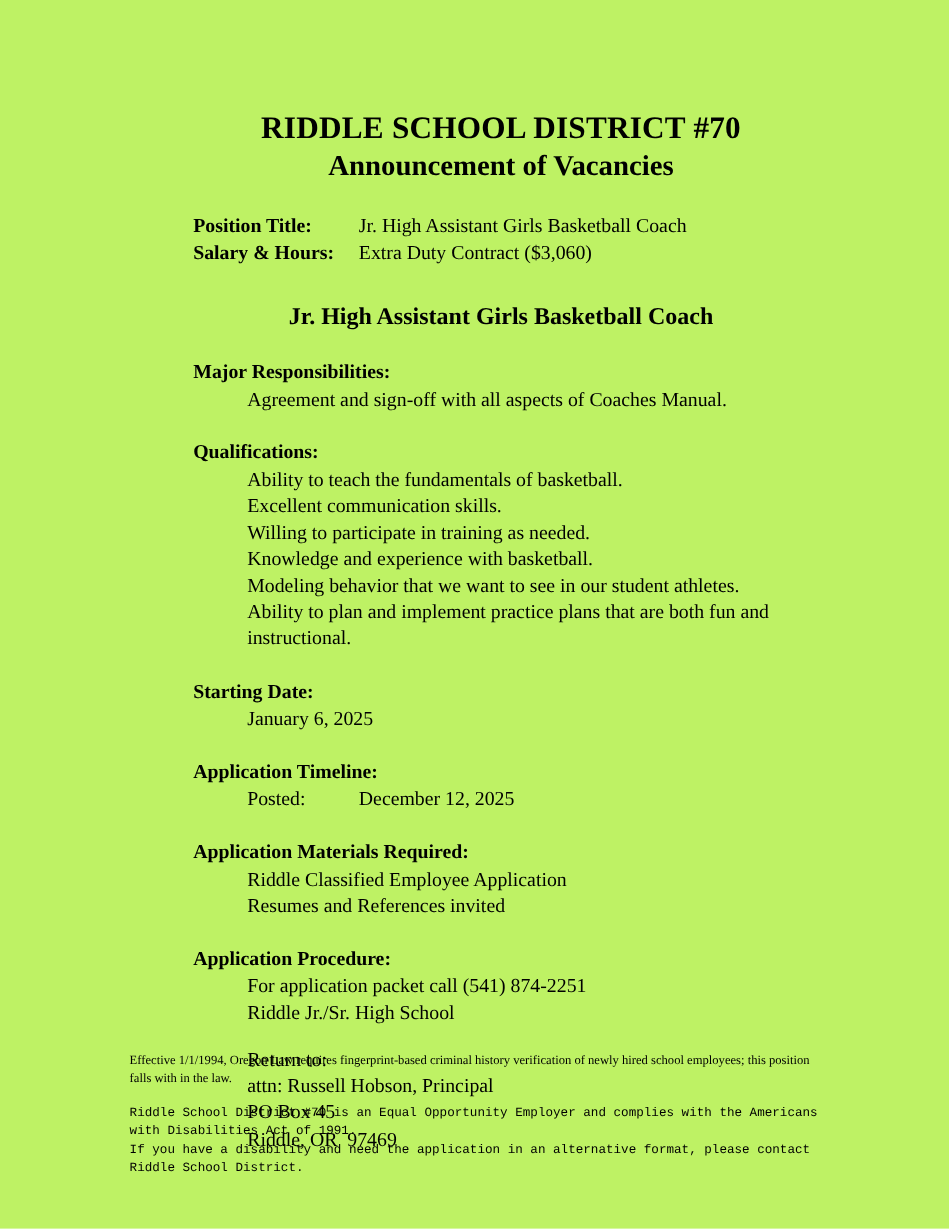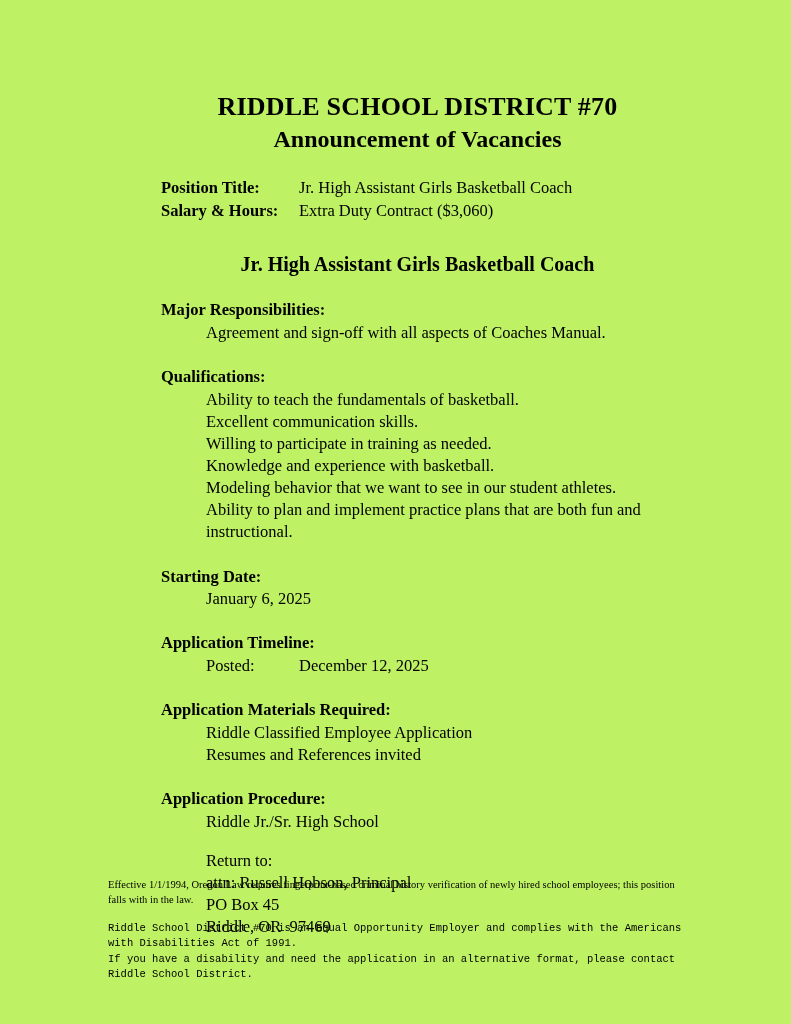--- a/index.html
+++ b/index.html
@@ -193,20 +193,21 @@
       <div class="section-heading">Application Materials Required:</div>
       <div class="section-body">
         <div class="line">Riddle Classified Employee Application</div>
         <div class="line">Resumes and References invited</div>
       </div>
     </div>
 
     <div class="section">
       <div class="section-heading">Application Procedure:</div>
       <div class="section-body">
+        <div class="line">For application packet call (541) 874-2251</div>
 
         <div class="line">Riddle Jr./Sr. High School</div>
         <div class="line spacer-before">Return to:</div>
         <div class="line">attn: Russell Hobson, Principal</div>
         <div class="line">PO Box 45</div>
         <div class="line">Riddle, OR  97469</div>
       </div>
     </div>
 
   </div>

